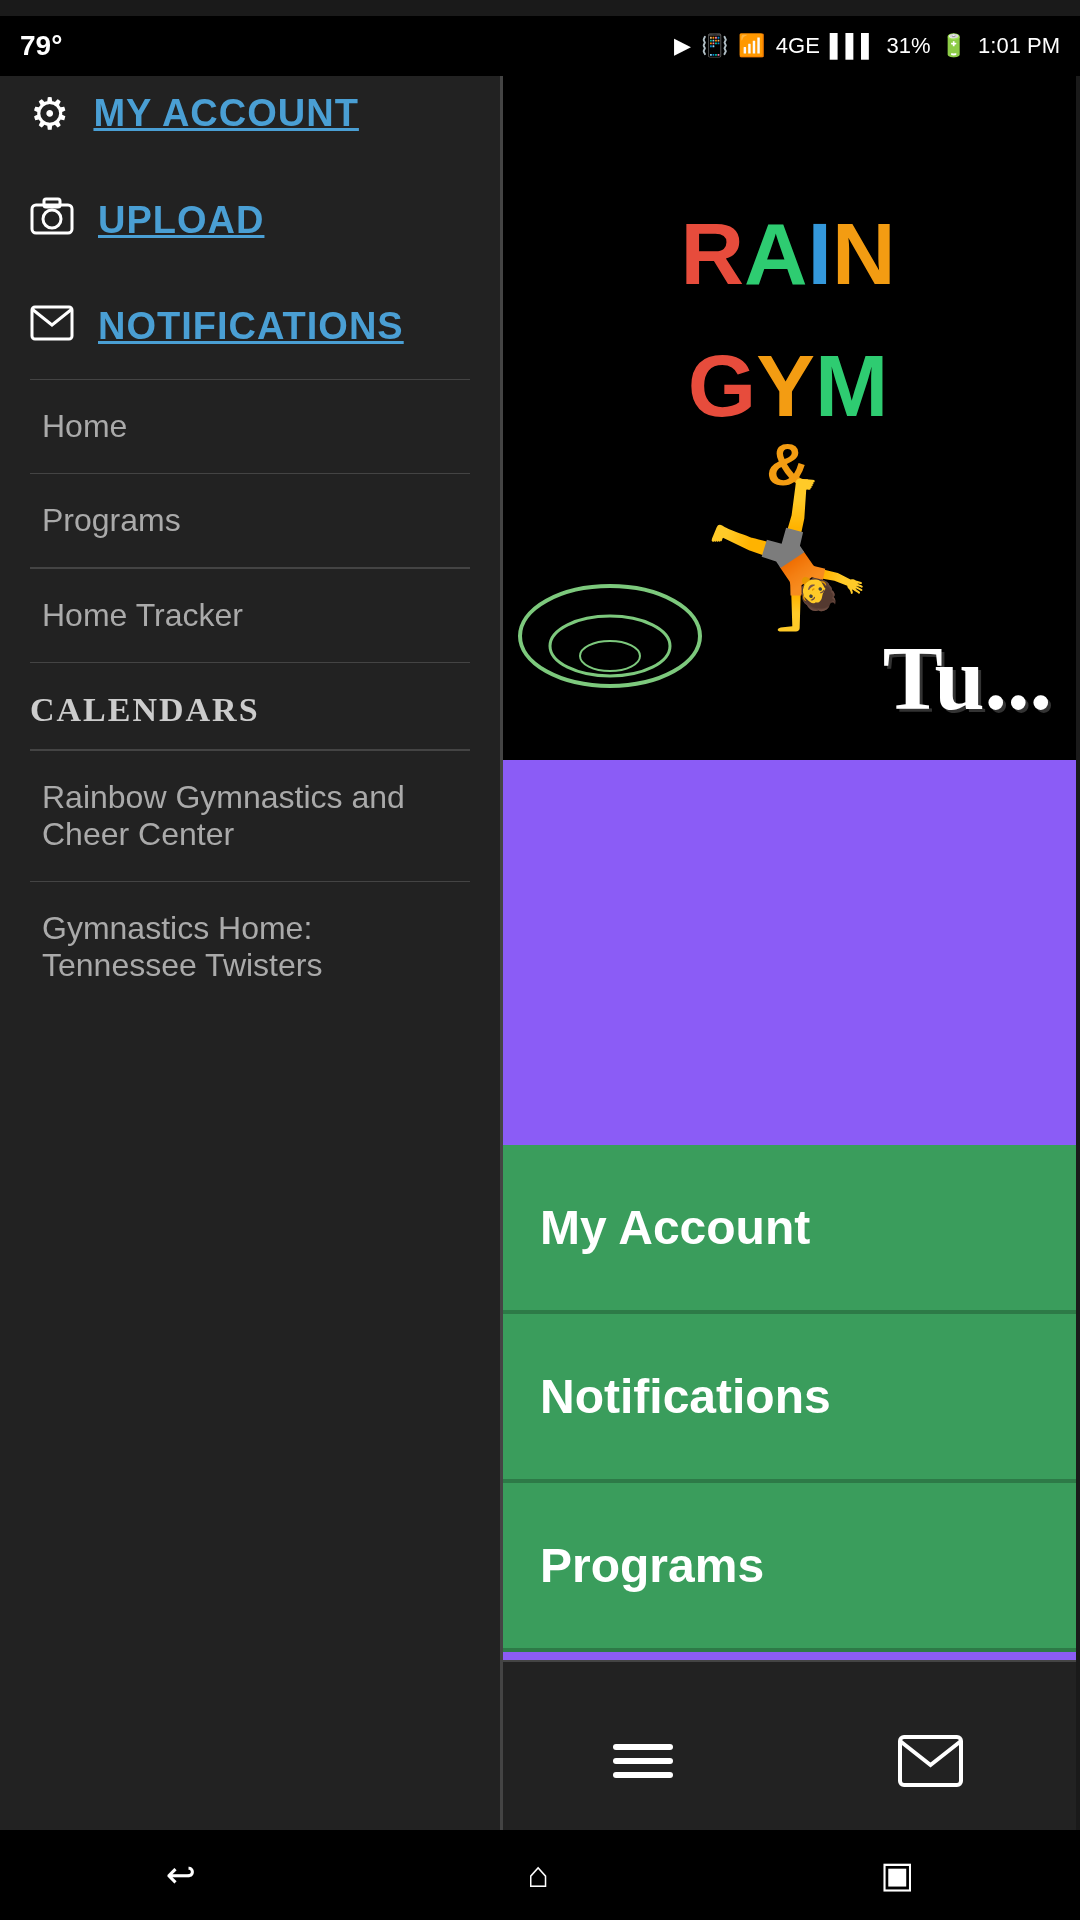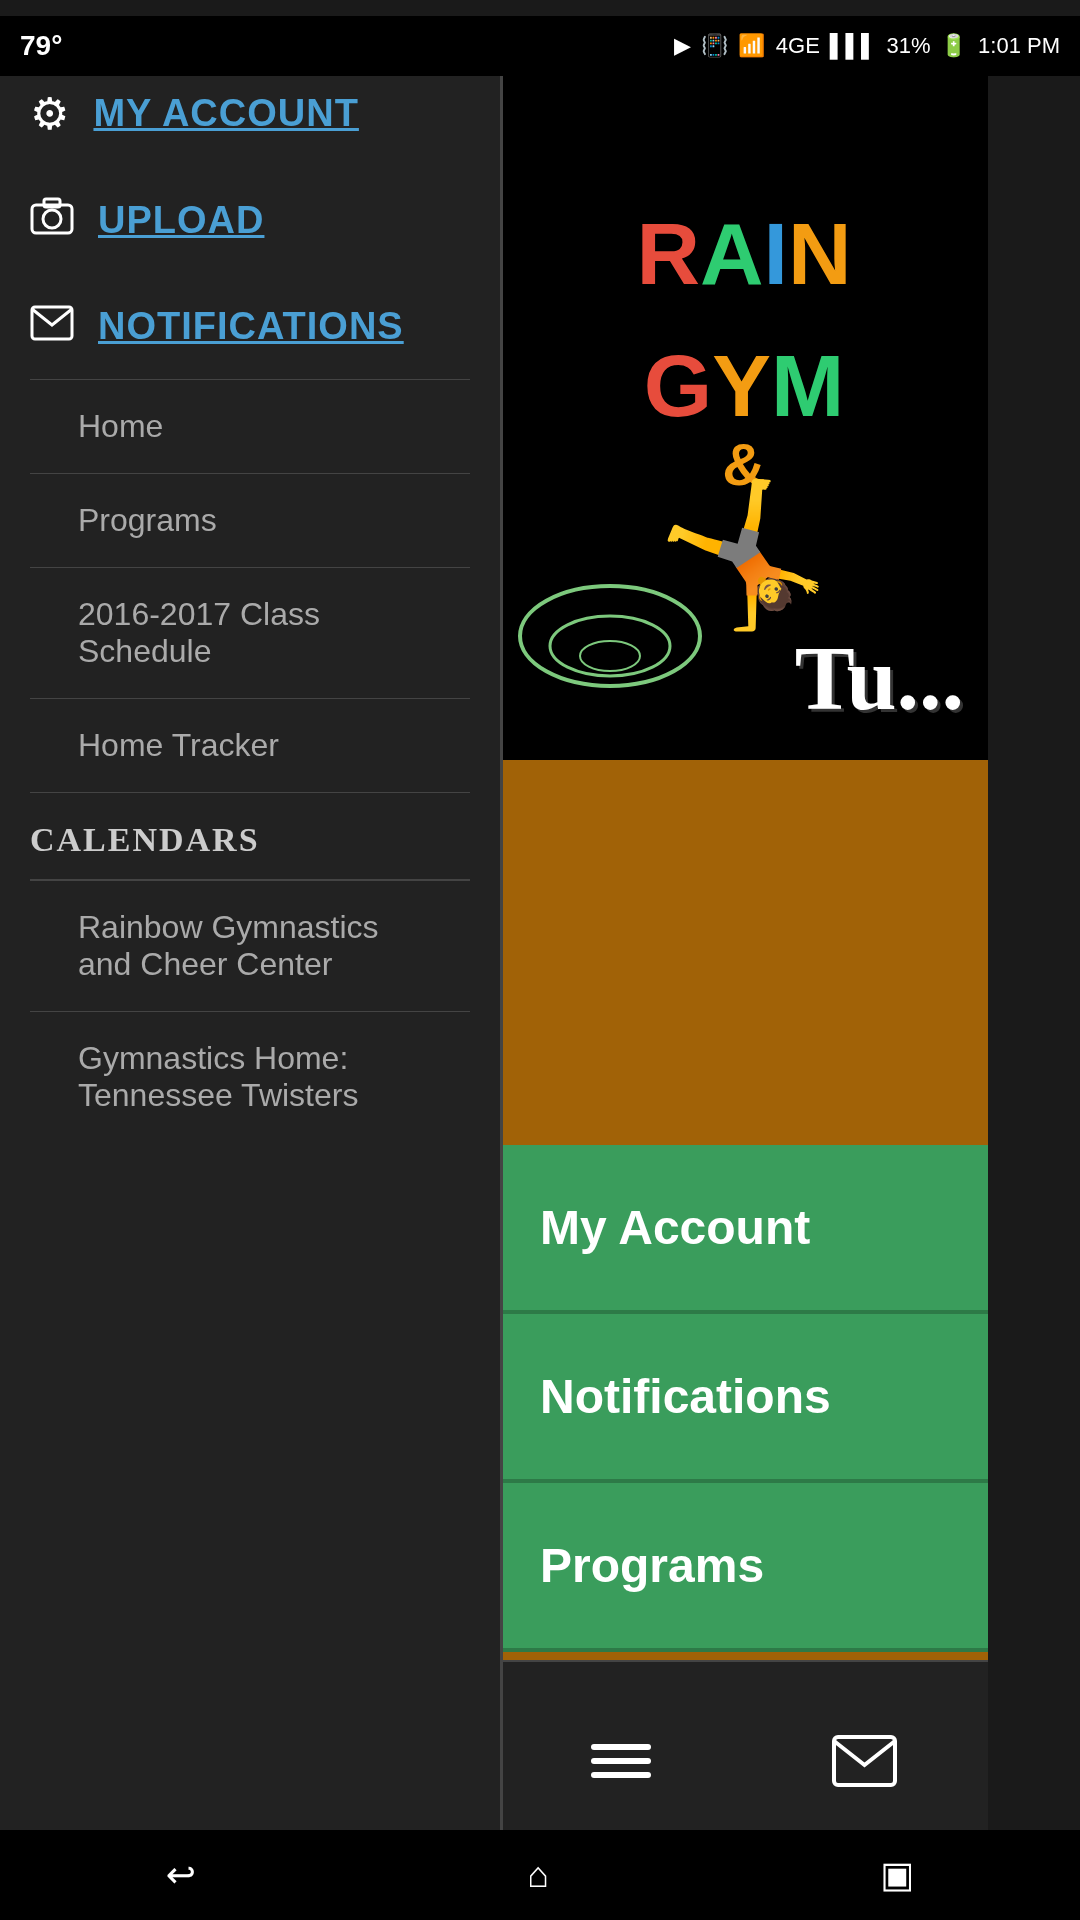--- a/index.html
+++ b/index.html
@@ -90,21 +90,21 @@
       letter-spacing: 1px;
     }
 
     .sidebar-divider {
       height: 1px;
       background: #444;
       margin: 0 30px;
     }
 
     .sidebar-menu-item {
-      padding: 28px 78px;
+      padding: 28px 42px;
       cursor: pointer;
     }
 
     .sidebar-menu-item .menu-label {
       font-size: 32px;
       color: #aaa;
     }
 
     .sidebar-section-header {
       padding: 28px 30px 20px;
@@ -113,23 +113,23 @@
 
     .sidebar-section-header .section-title {
       font-size: 34px;
       font-weight: bold;
       color: #ccc;
       letter-spacing: 2px;
     }
 
     
     .right-panel {
-      width: 488px;
+      width: 576px;
       height: 100%;
-      background: #a16207;
+      background: #8b5cf6;
       position: relative;
       overflow: hidden;
     }
 
     
     .gym-logo-area {
       width: 100%;
       height: 700px;
       background: #000;
       position: relative;
@@ -284,23 +284,20 @@
     <div class="sidebar-menu-item">
       <span class="menu-label">Home</span>
     </div>
     <div class="sidebar-divider"></div>
 
     <div class="sidebar-menu-item">
       <span class="menu-label">Programs</span>
     </div>
     <div class="sidebar-divider"></div>
 
-    <div class="sidebar-menu-item">
-      <span class="menu-label">2016-2017 Class Schedule</span>
-    </div>
     <div class="sidebar-divider"></div>
 
     <div class="sidebar-menu-item">
       <span class="menu-label">Home Tracker</span>
     </div>
     <div class="sidebar-divider"></div>
 
     <div class="sidebar-section-header">
       <span class="section-title">CALENDARS</span>
     </div>

